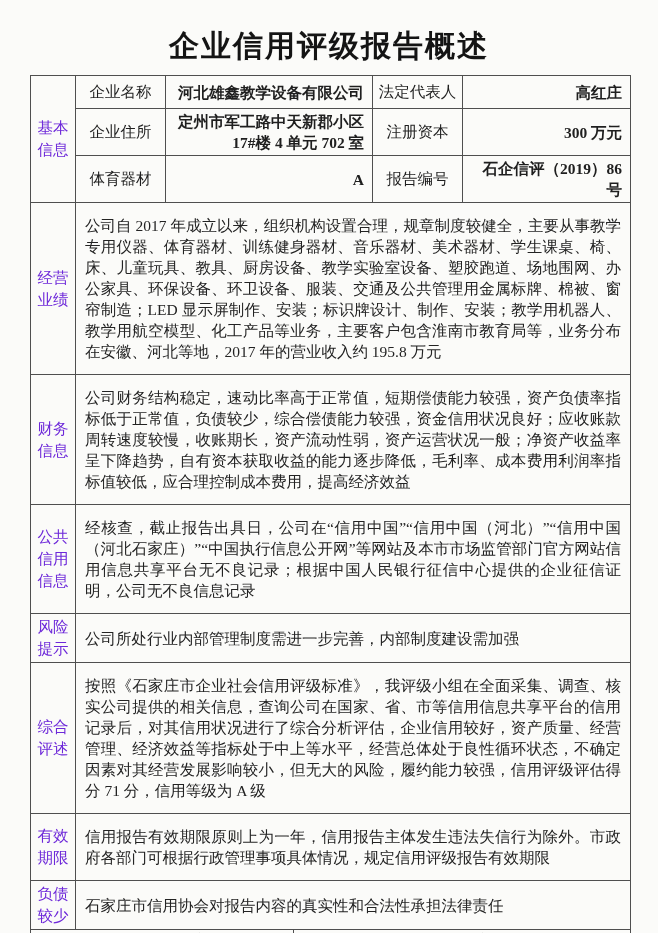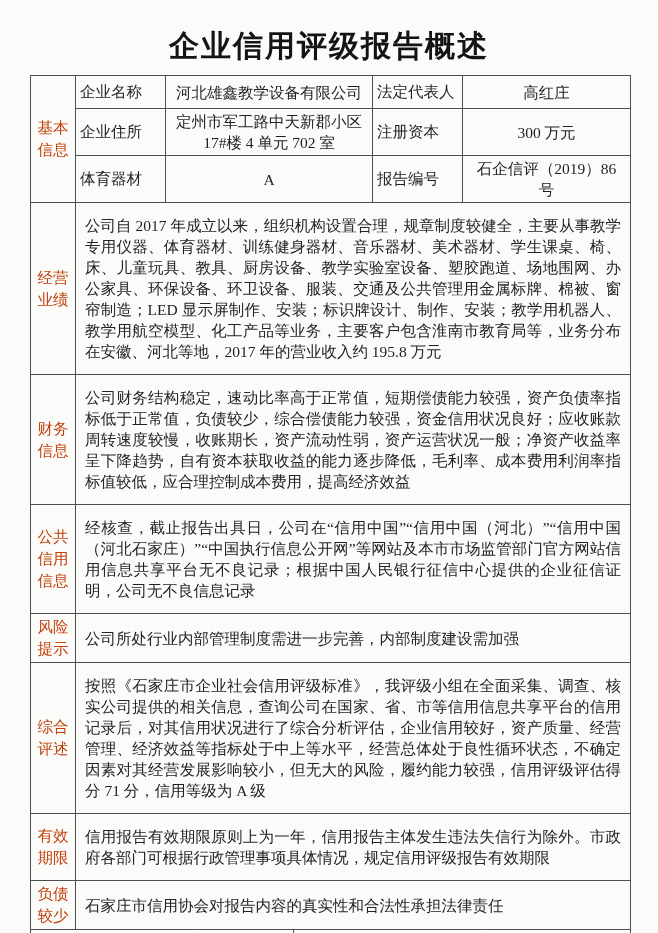--- a/index.html
+++ b/index.html
@@ -26,24 +26,24 @@
   table.report td {
     border: 1px solid #4f4f4f;
     font-size: 15.5px;
     vertical-align: middle;
     overflow: visible;
   }
   td.sec-label {
     text-align: center;
     padding: 2px 6px;
     line-height: 22px;
-    color: #c2410c;
+    color: #6d28d9;
   }
-  td.field-label { padding: 2px 4px; }
-  td.value-cell { text-align: center; padding: 2px 8px; line-height: 21px; }
+  td.field-label { text-align: center; padding: 2px 4px; }
+  td.value-cell { text-align: right; padding: 2px 8px; line-height: 21px; font-weight: bold; }
   td.text-cell {
     padding: 12px 9px;
     line-height: 21px;
     text-align: justify;
     text-justify: inter-ideograph;
     color: #232323;
   }
   td.sig-header { text-align: center; font-size: 15.5px; }
   td.sig-body { position: relative; vertical-align: top; }
   .leader-label { position: absolute; left: 5px; top: 48px; font-size: 16px; white-space: nowrap; }

